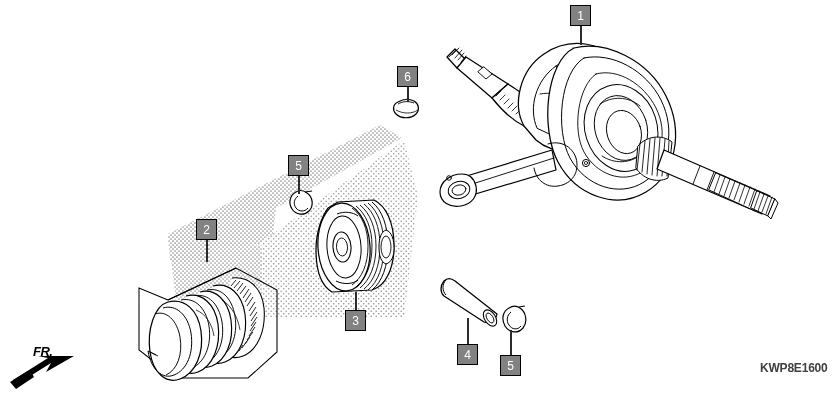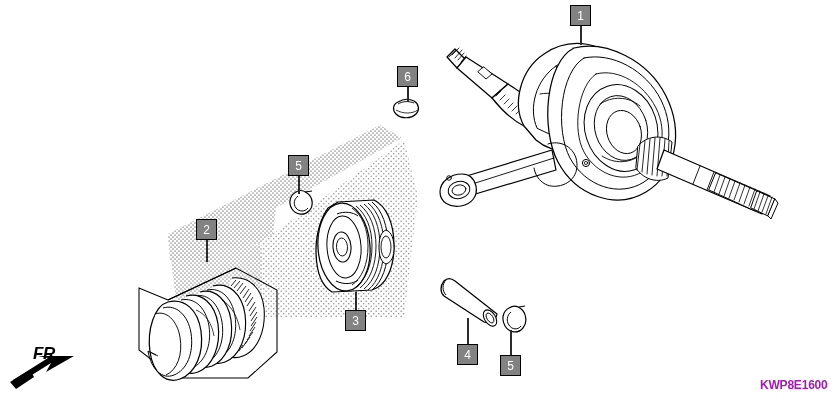--- a/index.html
+++ b/index.html
@@ -9,26 +9,26 @@
   #stage{position:relative;width:838px;height:400px;background:#fff;}
   #art{position:absolute;left:0;top:0;width:838px;height:400px;}
 
   .callout{position:absolute;width:21px;height:21px;background:#828282;
            border:1.6px solid #000;box-sizing:border-box;
            color:#fff;font-size:12px;font-weight:normal;
            display:flex;align-items:center;justify-content:center;
            line-height:1;letter-spacing:0;}
   .leader{position:absolute;background:#2b2b2b;width:1.5px;}
 
-  #partno{position:absolute;left:760px;top:378px;
-          font-size:12px;font-weight:bold;color:#a21caf;
+  #partno{position:absolute;left:760px;top:361px;
+          font-size:12px;font-weight:bold;color:#404040;
           letter-spacing:-0.2px;white-space:nowrap;
           font-family:"Liberation Sans","DejaVu Sans",sans-serif;}
   #frlabel{position:absolute;left:33px;top:344px;
-           font-size:17px;font-weight:bold;color:#000;
+           font-size:13px;font-weight:bold;color:#000;
            font-style:italic;letter-spacing:-0.5px;}
 </style>
 </head>
 <body>
 
 <div id="stage">
 
   <svg id="art" viewBox="0 0 838 400">
     <defs>
       <pattern id="dots" width="4" height="4" patternUnits="userSpaceOnUse">

